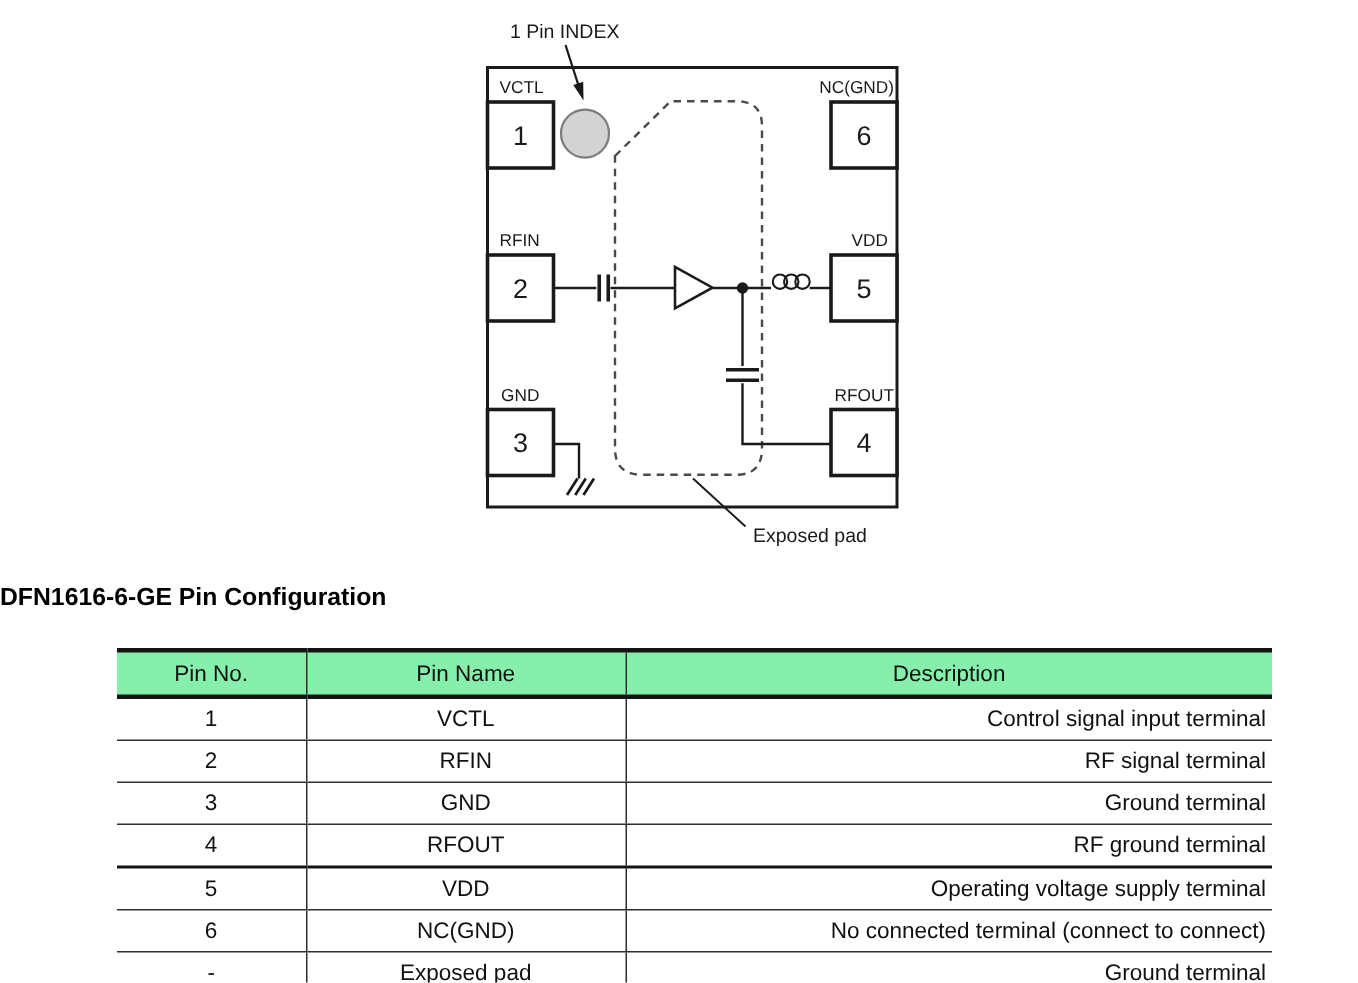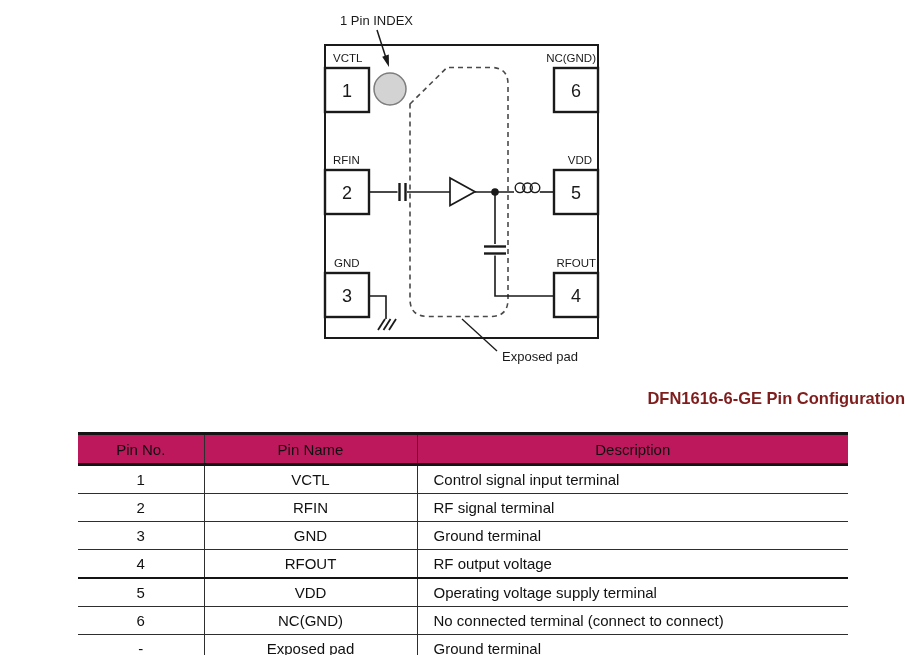--- a/index.html
+++ b/index.html
@@ -7,43 +7,43 @@
     width:905px;height:655px;position:relative;background:#ffffff;
     font-family:"Liberation Sans", sans-serif;color:#111;overflow:hidden;
   }
   #diagram-svg{position:absolute;left:0;top:0;}
   svg text{font-family:"Liberation Sans", sans-serif;fill:#1a1a1a;}
   .pin-label{font-size:11.5px;}
   .pin-number{font-size:18px;}
   .annot{font-size:13px;}
 
   #figure-title{
-    position:absolute;left:0;right:0;top:389px;text-align:right;
-    font-size:16.5px;font-weight:bold;color:#7f1d1d;
+    position:absolute;left:0;right:0;top:389px;text-align:left;
+    font-size:16.5px;font-weight:bold;color:#000000;
   }
 
   #pin-table{
     position:absolute;left:78px;top:432px;width:770px;
     border-collapse:collapse;table-layout:fixed;
     font-size:15px;color:#111;
   }
   #pin-table col.c1{width:126px;}
   #pin-table col.c2{width:213px;}
   #pin-table col.c3{width:431px;}
   #pin-table thead th{
-    background:#be185d;font-weight:normal;
+    background:#86efac;font-weight:normal;
     border-top:3px solid #141414;border-bottom:3px solid #141414;
     height:26px;padding:1px 4px;text-align:center;
   }
   #pin-table td{
     height:25px;padding:1px 4px;text-align:center;
     border-bottom:1.2px solid #2e2e2e;background:#fff;
   }
   #pin-table th + th, #pin-table td + td{border-left:1.5px solid #2e2e2e;}
-  #pin-table td.desc{text-align:left;padding-left:16px;}
+  #pin-table td.desc{text-align:right;padding-left:16px;}
   #pin-table tr.thick-after td{border-bottom:2.5px solid #141414;}
   #pin-table tr.last-row td{border-bottom:3px solid #141414;}
 </style>
 </head>
 <body>
 
 <svg id="diagram-svg" width="905" height="382" viewBox="0 0 905 382">
 
   <rect x="325" y="45" width="273" height="293" fill="#ffffff" stroke="#1a1a1a" stroke-width="2"></rect>
 
@@ -145,21 +145,21 @@
       <td class="desc">RF signal terminal</td>
     </tr>
     <tr>
       <td>3</td>
       <td>GND</td>
       <td class="desc">Ground terminal</td>
     </tr>
     <tr class="thick-after">
       <td>4</td>
       <td>RFOUT</td>
-      <td class="desc">RF output voltage</td>
+      <td class="desc">RF ground terminal</td>
     </tr>
     <tr>
       <td>5</td>
       <td>VDD</td>
       <td class="desc">Operating voltage supply terminal</td>
     </tr>
     <tr>
       <td>6</td>
       <td>NC(GND)</td>
       <td class="desc">No connected terminal (connect to connect)</td>

